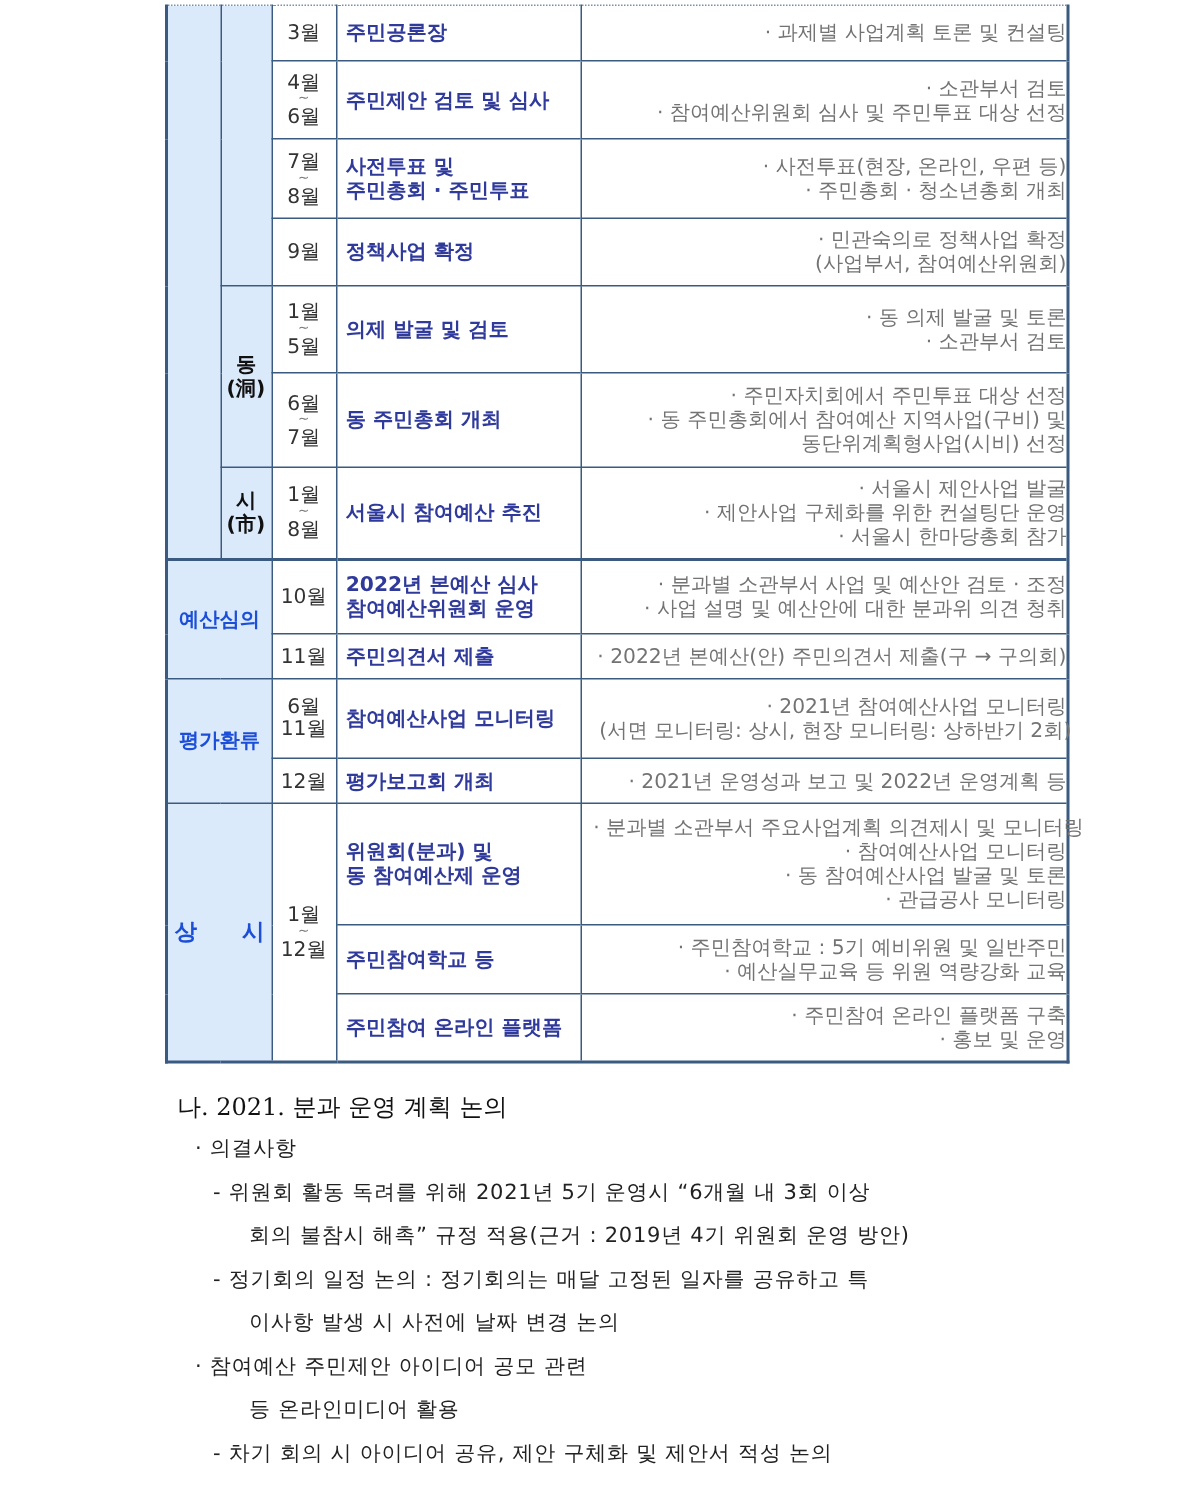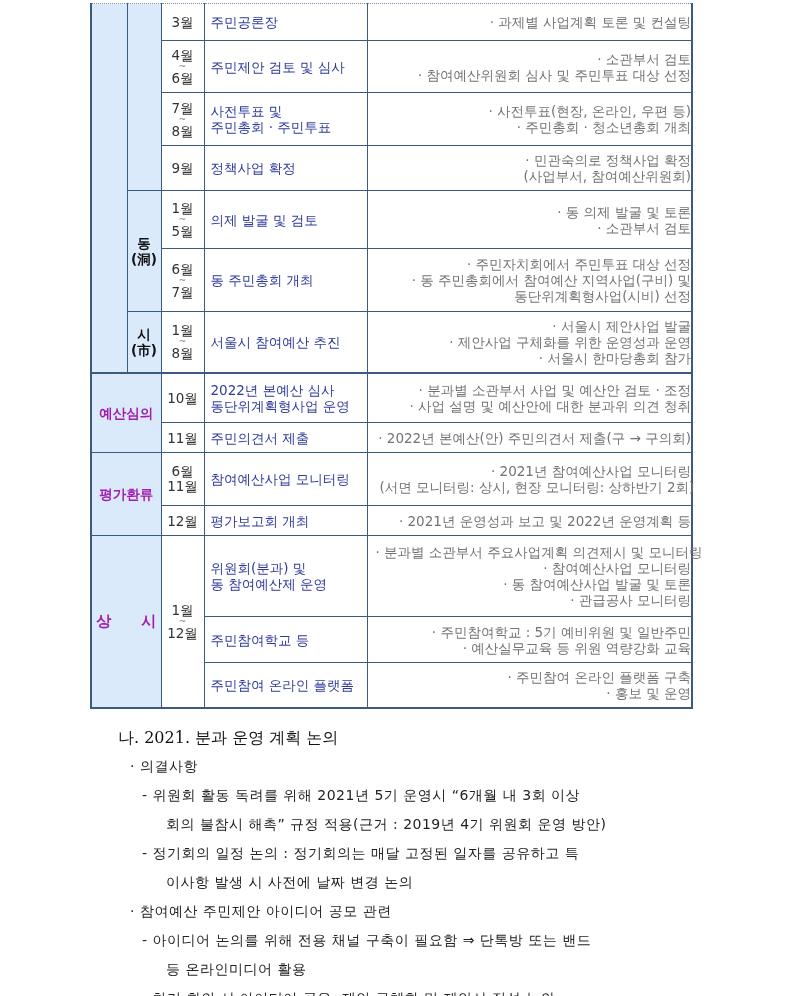--- a/index.html
+++ b/index.html
@@ -1,38 +1,38 @@
 <!DOCTYPE html>
 <html><head>
 <meta charset="utf-8">
 <style>
   html, body { margin:0; padding:0; }
   body {
     width:800px; height:996px; background:#ffffff; position:relative; overflow:hidden;
     font-family:"DejaVu Sans", sans-serif; color:#222;
   }
   .tbl {
-    position:absolute; left:90px; top:3px; width:601px; height:704px;
+    position:absolute; left:110px; top:3px; width:601px; height:704px;
     border-collapse:collapse; table-layout:fixed;
   }
   .tbl td {
     padding:0; vertical-align:middle; border:1px solid #3b5a80; font-size:13.5px; line-height:16px;
   }
   .tbl tr.first td { border-top:1px dotted #7d8fa6; }
   .tbl td.dot-bottom { border-bottom:1px dotted #7d8fa6; }
   .tbl td.thick-top { border-top:2px solid #3b5a80; }
   .tbl td.blue { background:#dbeafb; }
   .tbl td.outer-left { border-left:2px solid #3b5a80; }
   .tbl td.outer-right { border-right:2px solid #3b5a80; }
   .tbl td.outer-bottom { border-bottom:2px solid #3b5a80; }
-  .cat { text-align:center; font-weight:bold; font-size:14px; color:#a21caf; }
+  .cat { text-align:center; font-weight:bold; font-size:14px; color:#1d4ed8; }
   .sub { text-align:center; font-weight:bold; font-size:12px; line-height:15px; color:#111; }
   .month { text-align:center; font-size:14.5px; color:#333; line-height:17px; }
   .month .tilde { display:block; font-size:9px; line-height:7px; color:#777; }
-  .title { color:#2f3a9b; font-size:15px; line-height:18px; padding-left:6px !important; }
+  .title { color:#2f3a9b; font-size:15px; line-height:18px; padding-left:6px !important;font-weight:bold; }
   .desc { padding-left:8px !important; font-size:12.5px; line-height:15px; color:#737373;text-align:right; }
   .desc div { white-space:nowrap; }
   .desc .cont { padding-left:12px; }
 
   .section { position:absolute; left:118px; top:724px; width:610px; font-family:"DejaVu Serif", serif; }
   .sec-title { font-size:16px; color:#111; height:28px; line-height:28px; }
   .line { font-family:"DejaVu Sans", sans-serif; font-size:14px; color:#222; height:29px; line-height:29px; white-space:nowrap; letter-spacing:0.5px; }
   .l1 { padding-left:12px; }
   .l2 { padding-left:24px; }
   .l2c { padding-left:48px; }
@@ -119,31 +119,31 @@
 
     <tr style="height:61px">
       <td class="blue sub"><span style="white-space:pre-line">시
 (市)</span></td>
       <td class="month"><span>1월</span><span class="tilde">~</span><span>8월</span></td>
       <td class="title">
           <div>서울시 참여예산 추진</div>
         </td>
       <td class="desc outer-right">
           <div>· 서울시 제안사업 발굴</div>
-          <div>· 제안사업 구체화를 위한 운영성과 운영</div>
+          <div>· 제안사업 구체화를 위한 컨설팅단 운영</div>
           <div>· 서울시 한마당총회 참가</div>
         </td>
     </tr>
 
     <tr style="height:50px">
       <td class="blue cat thick-top outer-left" colspan="2" rowspan="2"><span>예산심의</span></td>
       <td class="month thick-top dot-bottom"><span>10월</span></td>
       <td class="title thick-top dot-bottom">
           <div>2022년 본예산 심사</div>
-          <div>동단위계획형사업 운영</div>
+          <div>참여예산위원회 운영</div>
         </td>
       <td class="desc thick-top dot-bottom outer-right">
           <div>· 분과별 소관부서 사업 및 예산안 검토 · 조정</div>
           <div>· 사업 설명 및 예산안에 대한 분과위 의견 청취</div>
         </td>
     </tr>
     <tr style="height:30px">
       <td class="month"><span>11월</span></td>
       <td class="title">
           <div>주민의견서 제출</div>
@@ -213,16 +213,15 @@
 </table>
 
 <div class="section">
   <div class="sec-title">나. 2021. 분과 운영 계획 논의</div>
   <div class="line l1">· 의결사항</div>
   <div class="line l2">- 위원회 활동 독려를 위해 2021년 5기 운영시 “6개월 내 3회 이상</div>
   <div class="line l2c">회의 불참시 해촉” 규정 적용(근거 : 2019년 4기 위원회 운영 방안)</div>
   <div class="line l2">- 정기회의 일정 논의 : 정기회의는 매달 고정된 일자를 공유하고 특</div>
   <div class="line l2c">이사항 발생 시 사전에 날짜 변경 논의</div>
   <div class="line l1">· 참여예산 주민제안 아이디어 공모 관련</div>
-  <div class="line l2">- 아이디어 논의를 위해 전용 채널 구축이 필요함 ⇒ 단톡방 또는 밴드</div>
   <div class="line l2c">등 온라인미디어 활용</div>
   <div class="line l2">- 차기 회의 시 아이디어 공유, 제안 구체화 및 제안서 적성 논의</div>
 </div>
 
 </body></html>

